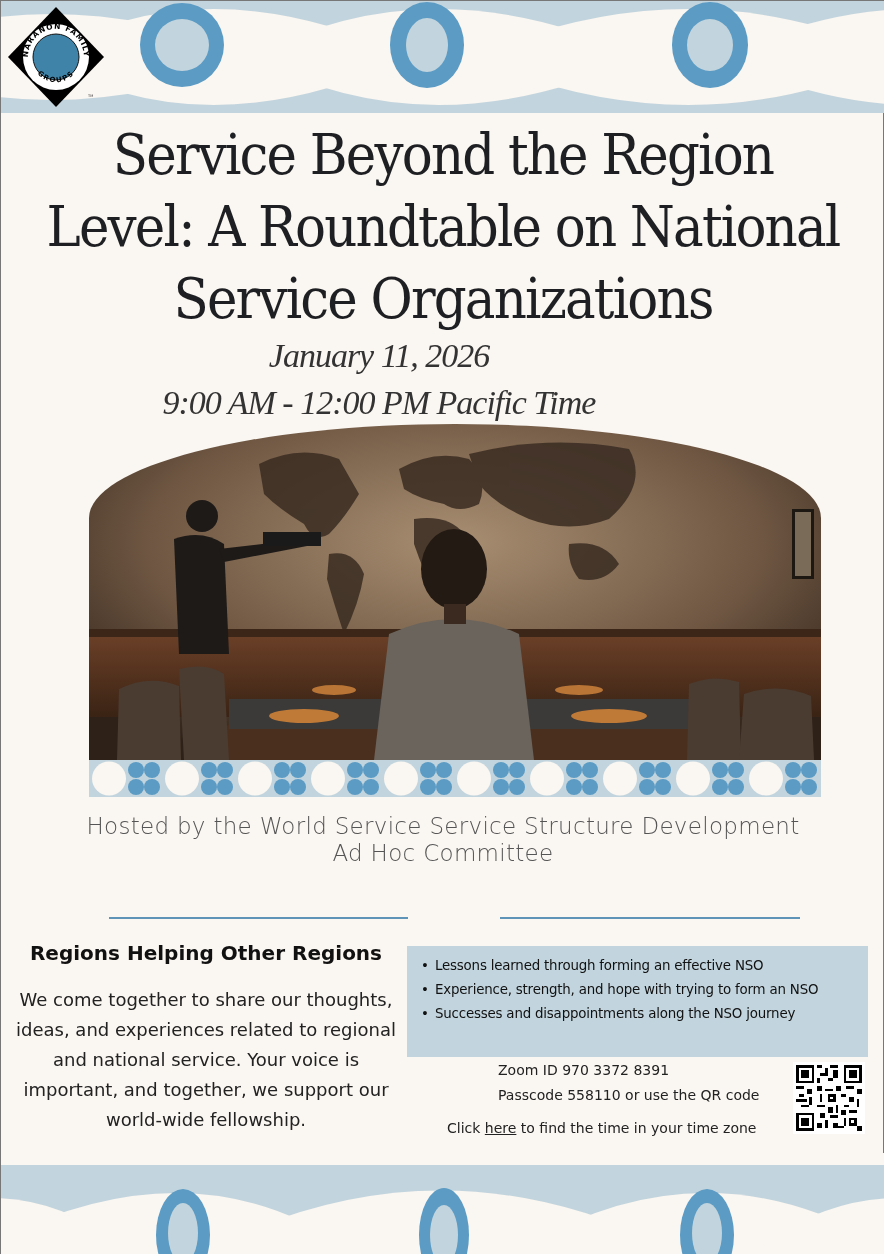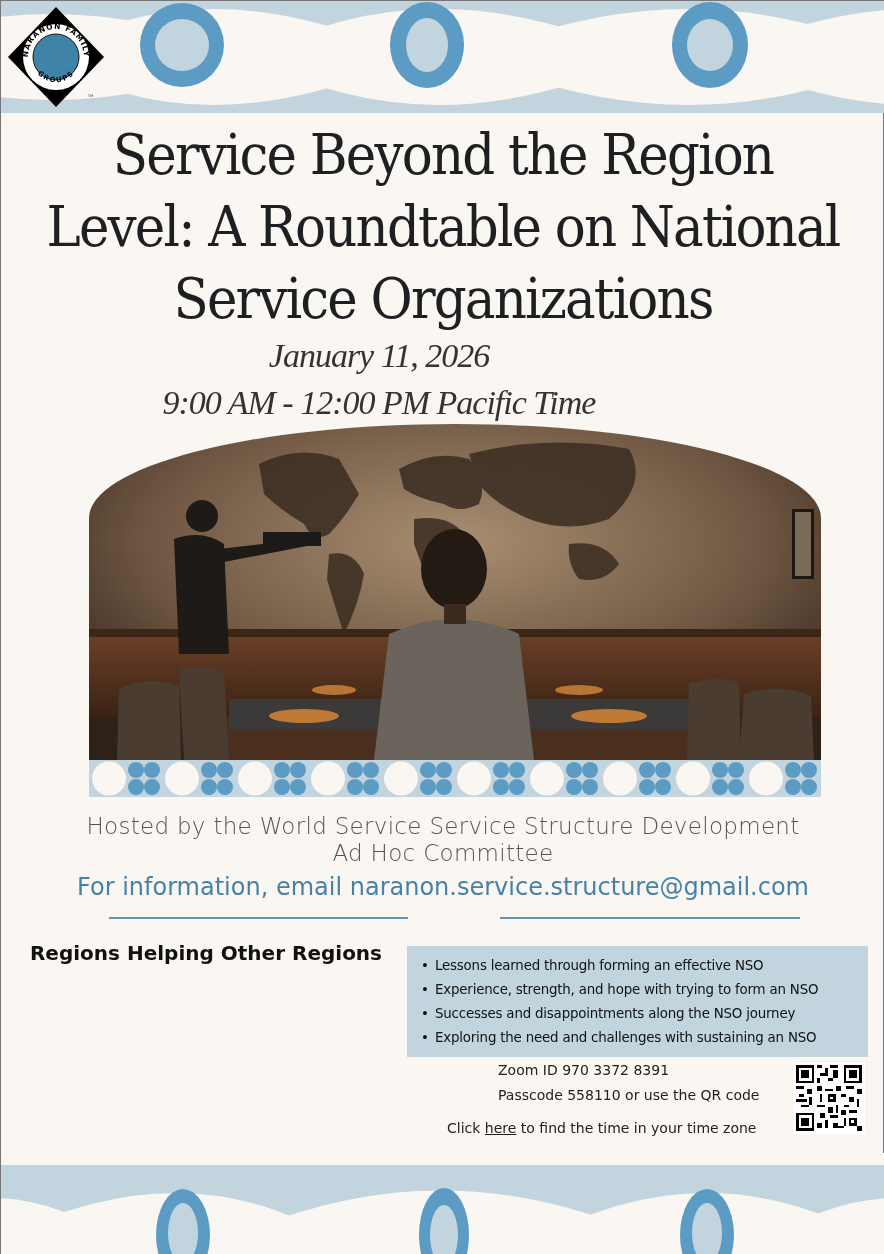--- a/index.html
+++ b/index.html
@@ -229,36 +229,33 @@
       <use href="#dotunit" x="584"></use>
       <use href="#dotunit" x="657"></use>
     </svg>
   </div>
 
   <div class="hosted">
     <div>Hosted by the World Service Service Structure Development</div>
     <div>Ad Hoc Committee</div>
   </div>
 
-  <div class="info">
-    <span>For information, email </span><a>naranon.service.structure@gmail.com</a>
-  </div>
   <div class="rule l"></div>
   <div class="rule r"></div>
 
   <div class="left-col">
     <h2>Regions Helping Other Regions</h2>
+    <p>We come together to share our thoughts, ideas, and experiences related to regional and national service. Your voice is important, and together, we support our world-wide fellowship.</p>
   </div>
 
   <div class="bullets">
     <ul>
       <li>Lessons learned through forming an effective NSO</li>
       <li>Experience, strength, and hope with trying to form an NSO</li>
       <li>Successes and disappointments along the NSO journey</li>
-      <li>Exploring the need and challenges with sustaining an NSO</li>
     </ul>
   </div>
 
   <div class="zoom-id">Zoom ID 970 3372 8391</div>
   <div class="passcode">Passcode 558110 or use the QR code</div>
   <div class="click-here">
     <span>Click </span><a>here</a><span> to find the time in your time zone</span>
   </div>
 
   <div class="qr">

